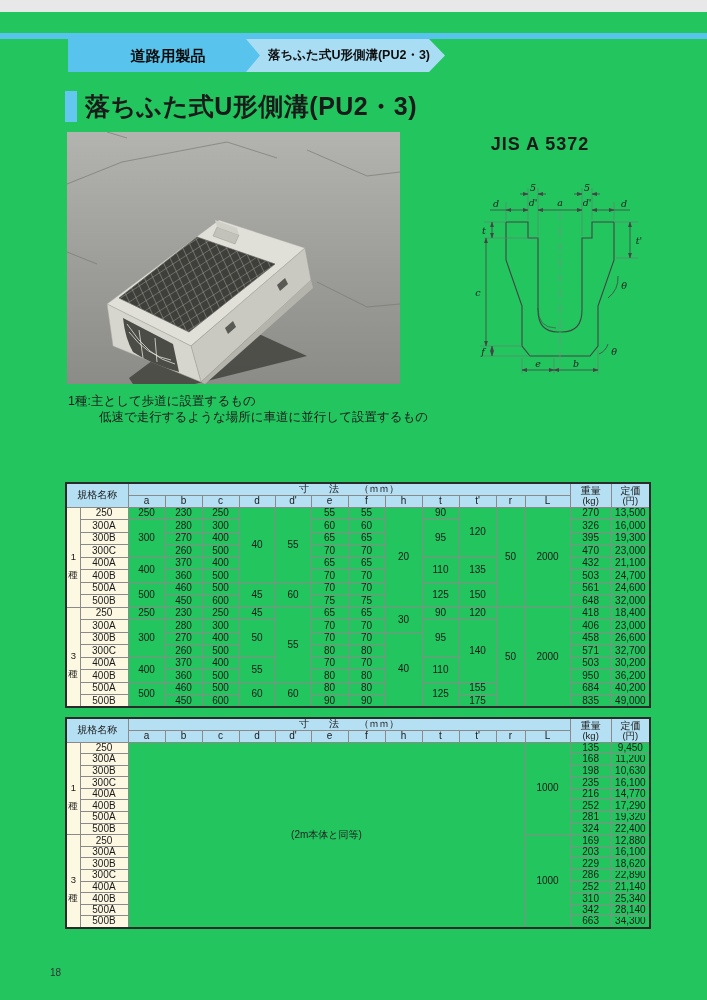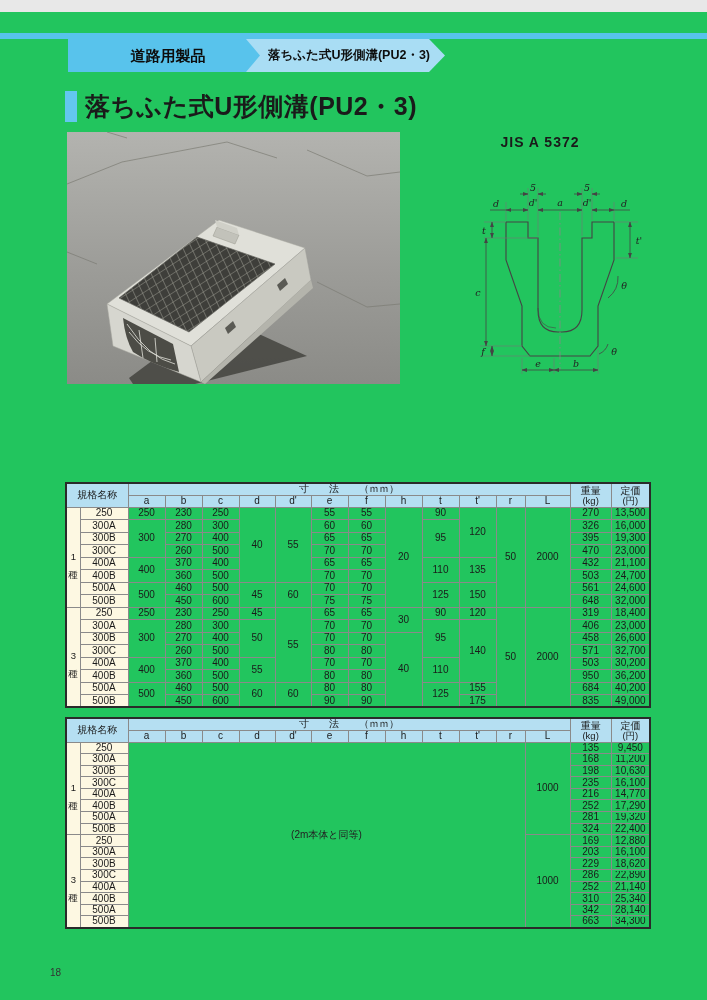--- a/index.html
+++ b/index.html
@@ -20,21 +20,21 @@
     font-weight:bold;font-size:12.5px;color:#0d0d0d;}
 
   
   .title-row{position:absolute;left:65px;top:78px;display:flex;align-items:center;}
   .title-bar{width:12px;height:31px;background:#63c7ef;margin-right:8px;}
   .page-title{font-size:25px;font-weight:bold;letter-spacing:0.5px;}
 
   
   .photo{position:absolute;left:67px;top:120px;width:333px;height:252px;}
   .jis{position:absolute;left:455px;top:122px;width:170px;text-align:center;
-       font-weight:bold;font-size:14px;letter-spacing:1px;}
+       font-weight:bold;font-size:18px;letter-spacing:1px;}
   .diagram{position:absolute;left:432px;top:146px;width:225px;height:226px;}
 
   
   .notes{position:absolute;left:68px;top:381px;width:610px;font-size:12.5px;line-height:16px;}
   .notes .indent{padding-left:31px;}
 
   
   table.spec{border-collapse:collapse;table-layout:fixed;width:584px;
              font-size:10px;line-height:1;}
   table.spec th,table.spec td{border:1px solid #8a8a8a;padding:0;margin:0;
@@ -187,20 +187,22 @@
         <text x="207" y="86">t'</text>
         <text x="106" y="209">e</text>
         <text x="144" y="209">b</text>
         <text x="192" y="131">θ</text>
         <text x="182" y="197">θ</text>
       </g>
     </svg>
   </div>
 
   <div class="notes">
+    <div>1種:主として歩道に設置するもの</div>
+    <div class="indent">低速で走行するような場所に車道に並行して設置するもの</div>
   </div>
 
   <table class="spec" id="table-main">
     <colgroup>
       <col style="width:14px">
         <col style="width:48px">
         <col style="width:37px">
         <col style="width:37px">
       <col style="width:37px">
         <col style="width:36px">
@@ -343,21 +345,21 @@
           <td class="dim">250</td>
           <td class="dim">45</td>
           <td class="dim" rowspan="6">55</td>
           <td class="dim">65</td>
           <td class="dim">65</td>
           <td class="dim" rowspan="2">30</td>
           <td class="dim">90</td>
           <td class="dim">120</td>
           <td class="dim" rowspan="8">50</td>
           <td class="dim" rowspan="8">2000</td>
-          <td class="wt">319</td>
+          <td class="wt">418</td>
           <td class="pr">18,400</td>
         </tr>
         <tr>
           <td class="name">300A</td>
           <td class="dim" rowspan="3">300</td>
           <td class="dim">280</td>
           <td class="dim">300</td>
           <td class="dim" rowspan="3">50</td>
           <td class="dim">70</td>
           <td class="dim">70</td>

